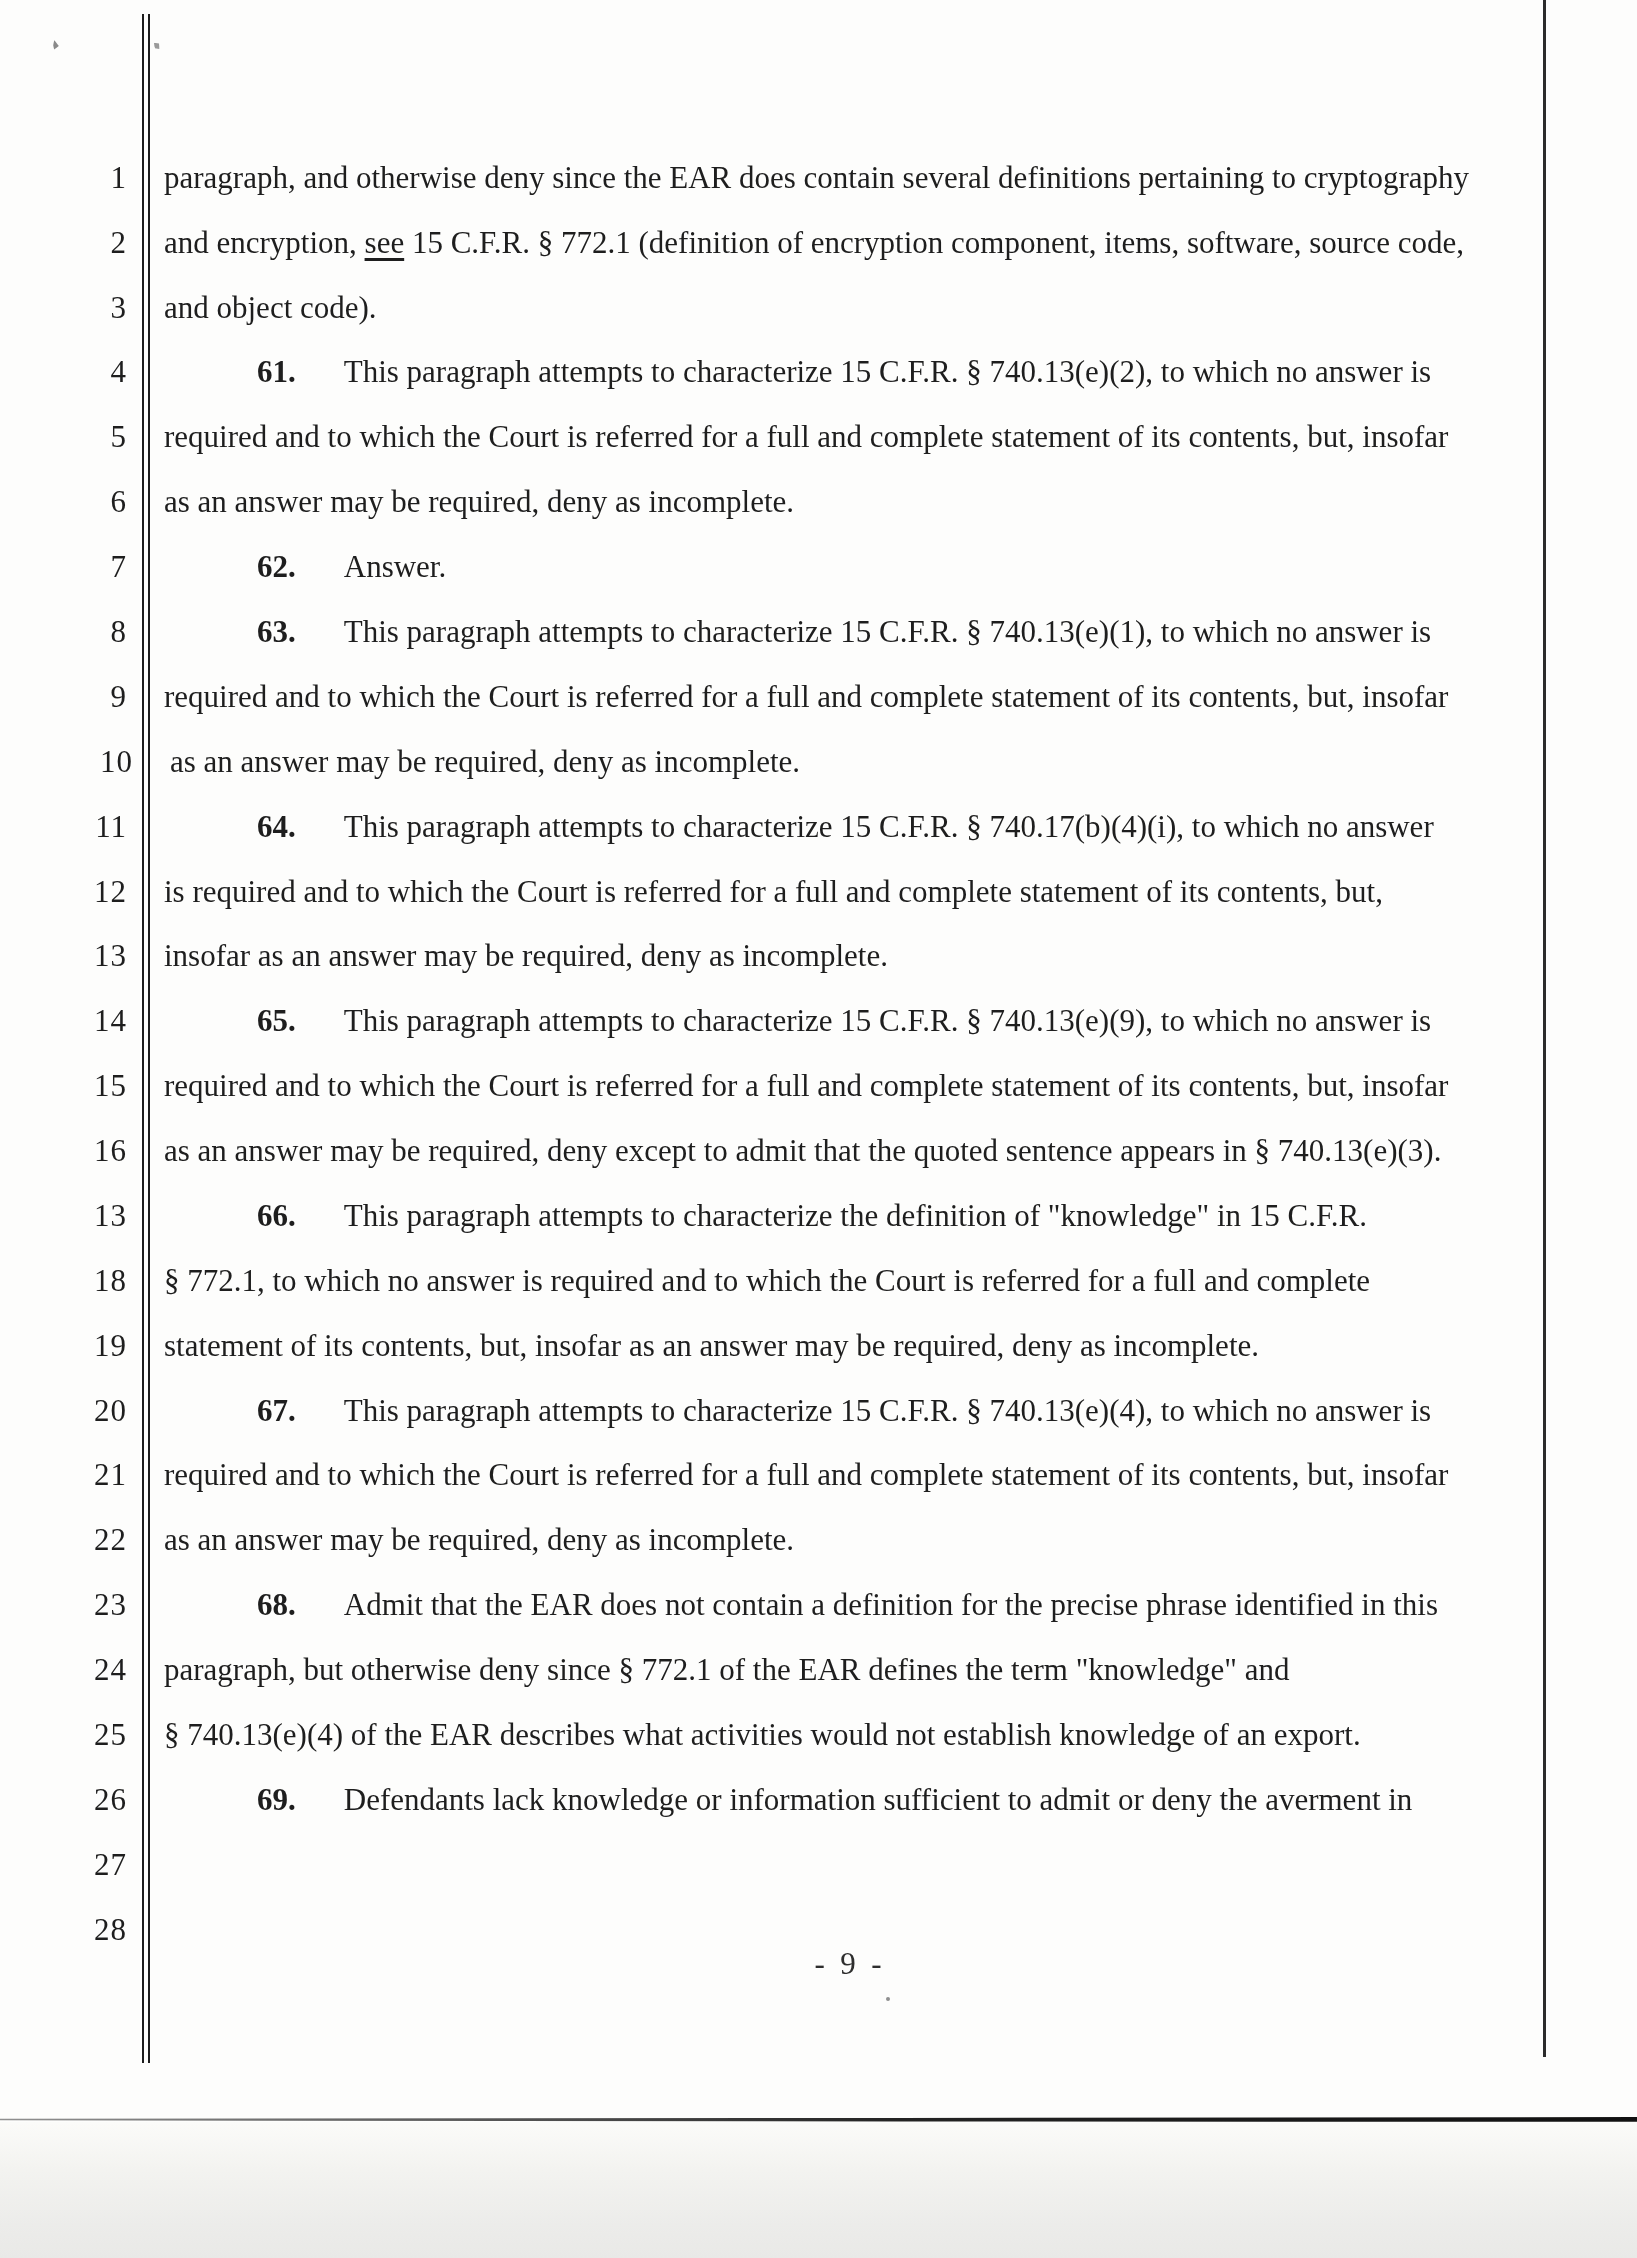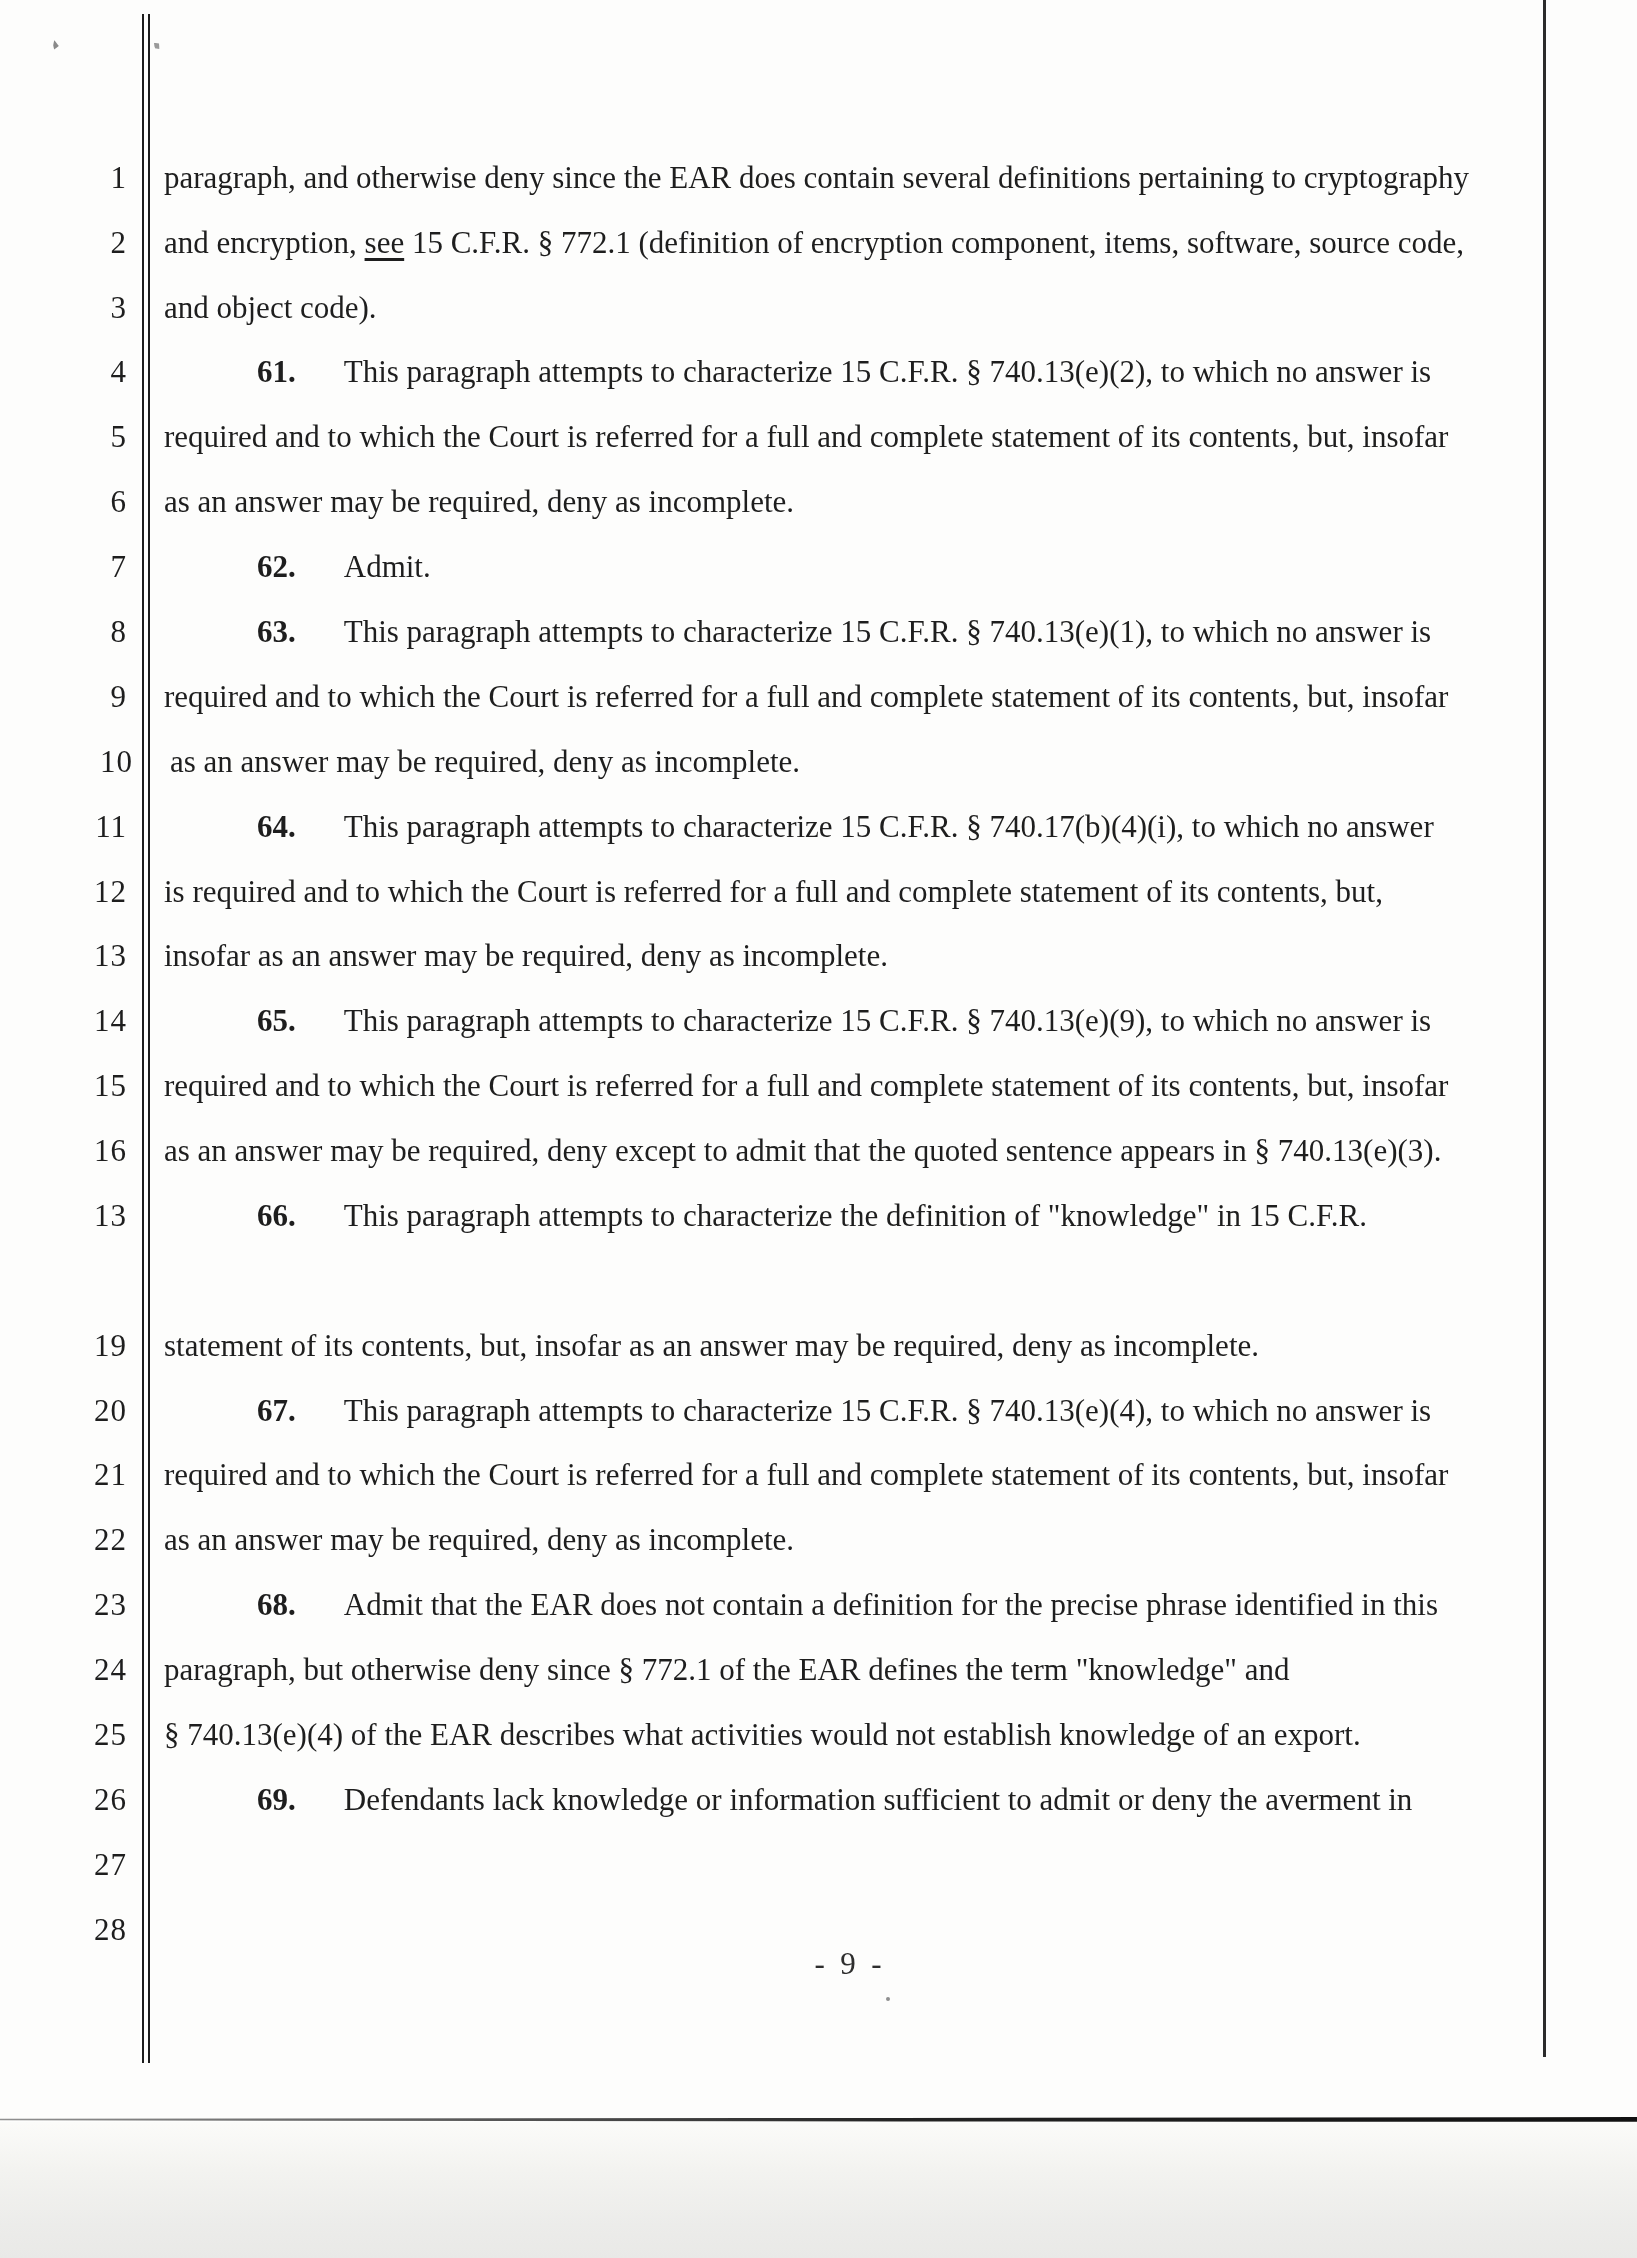--- a/index.html
+++ b/index.html
@@ -148,21 +148,21 @@
       <div class="line" style="top: 404px;">
       <span class="line-no">5</span>
       <span class="line-text"><span>required and to which the Court is referred for a full and complete statement of its contents, but, insofar</span></span>
     </div>
       <div class="line" style="top: 469px;">
       <span class="line-no">6</span>
       <span class="line-text"><span>as an answer may be required, deny as incomplete.</span></span>
     </div>
       <div class="line" style="top: 534px;">
       <span class="line-no">7</span>
-      <span class="line-text indent"><span class="para-no">62.</span><span>Admit.</span></span>
+      <span class="line-text indent"><span class="para-no">62.</span><span>Answer.</span></span>
     </div>
       <div class="line" style="top: 599px;">
       <span class="line-no">8</span>
       <span class="line-text indent"><span class="para-no">63.</span><span>This paragraph attempts to characterize 15 C.F.R. § 740.13(e)(1), to which no answer is</span></span>
     </div>
       <div class="line" style="top: 664px;">
       <span class="line-no">9</span>
       <span class="line-text"><span>required and to which the Court is referred for a full and complete statement of its contents, but, insofar</span></span>
     </div>
       <div class="line" style="top: 729px; margin-left: 6px;">
@@ -190,20 +190,24 @@
       <span class="line-text"><span>required and to which the Court is referred for a full and complete statement of its contents, but, insofar</span></span>
     </div>
       <div class="line" style="top: 1118px;">
       <span class="line-no">16</span>
       <span class="line-text"><span>as an answer may be required, deny except to admit that the quoted sentence appears in § 740.13(e)(3).</span></span>
     </div>
       <div class="line" style="top: 1183px;">
       <span class="line-no">13</span>
       <span class="line-text indent"><span class="para-no">66.</span><span>This paragraph attempts to characterize the definition of "knowledge" in 15 C.F.R.</span></span>
     </div>
+      <div class="line" style="top: 1248px;">
+      <span class="line-no">18</span>
+      <span class="line-text"><span>§ 772.1, to which no answer is required and to which the Court is referred for a full and complete</span></span>
+    </div>
       <div class="line" style="top: 1313px;">
       <span class="line-no">19</span>
       <span class="line-text"><span>statement of its contents, but, insofar as an answer may be required, deny as incomplete.</span></span>
     </div>
       <div class="line" style="top: 1378px;">
       <span class="line-no">20</span>
       <span class="line-text indent"><span class="para-no">67.</span><span>This paragraph attempts to characterize 15 C.F.R. § 740.13(e)(4), to which no answer is</span></span>
     </div>
       <div class="line" style="top: 1442px;">
       <span class="line-no">21</span>

